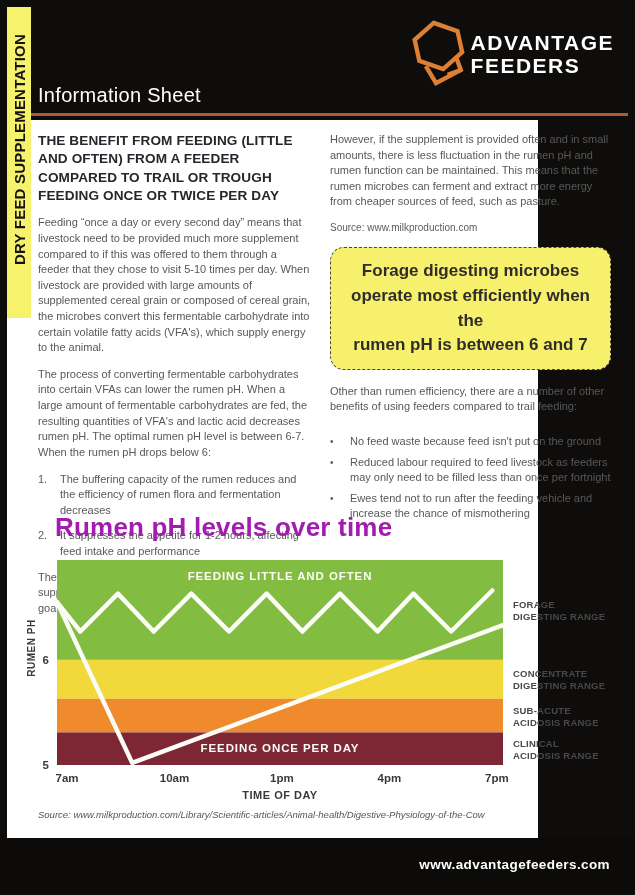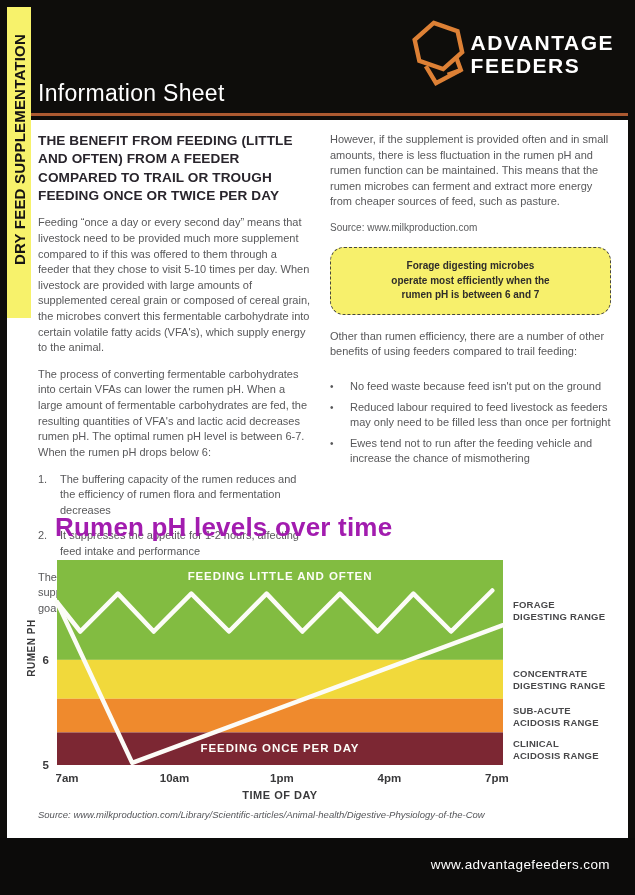--- a/index.html
+++ b/index.html
@@ -2,56 +2,56 @@
 <html><head>
 <meta charset="utf-8">
 <style>
   * { margin:0; padding:0; box-sizing:border-box; }
   body { background:#444; font-family:"Liberation Sans", sans-serif; }
   .page { position:relative; width:635px; height:895px; background:#0E0D0B; margin:0 auto; overflow:hidden; }
 
   
   .header { position:absolute; left:7px; top:7px; width:621px; height:113px; background:#0E0D0B; }
   .header-rule { position:absolute; left:23px; right:0; bottom:4px; height:3px; background:#AC5A31; }
-  .sheet-title { position:absolute; left:31px; bottom:13px; color:#FFFFFF; font-size:23px; font-weight:400; letter-spacing:0.3px;text-align:right; }
+  .sheet-title { position:absolute; left:31px; bottom:13px; color:#FFFFFF; font-size:20px; font-weight:400; letter-spacing:0.3px;text-align:right; }
   .logo-wrap { position:absolute; right:14px; top:12px; display:flex; align-items:center; }
   .logo-mark { width:68px; height:70px; }
   .brand-text { margin-left:0; color:#FFFFFF; font-weight:bold; font-size:21px; letter-spacing:1.5px; line-height:1.1; }
 
   
   .side-tab { position:absolute; left:7px; top:7px; width:24px; height:311px; background:#F7F26B; z-index:5; }
   .side-tab span { position:absolute; left:4px; top:258px; transform:rotate(-90deg); transform-origin:0 0;
                    white-space:nowrap; font-weight:bold; font-size:15px; letter-spacing:0.2px; color:#161413; }
 
   
-  .content { position:absolute; left:7px; top:120px; width:621px; height:718px; background:#FFFFFF; }
+  .content { position:absolute; left:7px; top:120px; width:531px; height:718px; background:#FFFFFF; }
   .col { position:absolute; top:12px; font-size:11px; line-height:1.42; color:#58585A; }
   .col-left { left:31px; width:273px; }
   .col-right { left:323px; width:281px; }
   .col h1 { font-size:13.6px; line-height:1.35; color:#29252C; margin-bottom:10px; letter-spacing:0.1px; }
   .col p { margin-bottom:11px; }
   .src { font-size:10px; color:#5B5C5E; margin-bottom:12px; }
   .num-list { margin:2px 0 10px 0; }
   .num-item { display:flex; margin-bottom:10px; }
   .num-item .li-num { width:22px; flex:0 0 22px; }
   .bullet-list { margin-top:19px; }
   .bullet-item { display:flex; margin-bottom:5px; }
   .bullet-item::before { content:"•"; width:20px; flex:0 0 20px; font-size:10px; padding-top:1px; }
   .callout { background:#F7F06C; border:1.6px dashed #47463E; border-radius:14px; padding:11px 14px;
-             text-align:center; font-weight:bold; font-size:10px; line-height:1.45; color:#2F2D2A;
+             text-align:center; font-weight:bold; font-size:17px; line-height:1.45; color:#2F2D2A;
              white-space:pre-line; margin:4px 0 14px 0; }
 
   
   .chart-title { position:absolute; left:48px; top:392px; font-size:26px; font-weight:bold; color:#a21caf; letter-spacing:0.2px; }
   #chart-svg { position:absolute; left:18px; top:432px; }
   .chart-source { position:absolute; left:31px; top:689px; font-size:9.5px; font-style:italic; color:#55565A; }
 
   
   .footer { position:absolute; left:0; top:838px; width:635px; height:57px; background:#0C0B0A; }
-  .footer-url { position:absolute; right:25px; top:19px; color:#FFFFFF; font-weight:normal; font-size:13.5px; letter-spacing:0.4px; }
+  .footer-url { position:absolute; right:25px; top:19px; color:#FFFFFF; font-weight:bold; font-size:13.5px; letter-spacing:0.4px; }
 </style>
 </head>
 <body>
 
 <div class="page">
 
   <div class="header">
     <div class="logo-wrap">
       <svg class="logo-mark" viewBox="0 0 70 72">
         <g fill="none" stroke="#DD8035" stroke-width="4.5" stroke-linejoin="miter">

